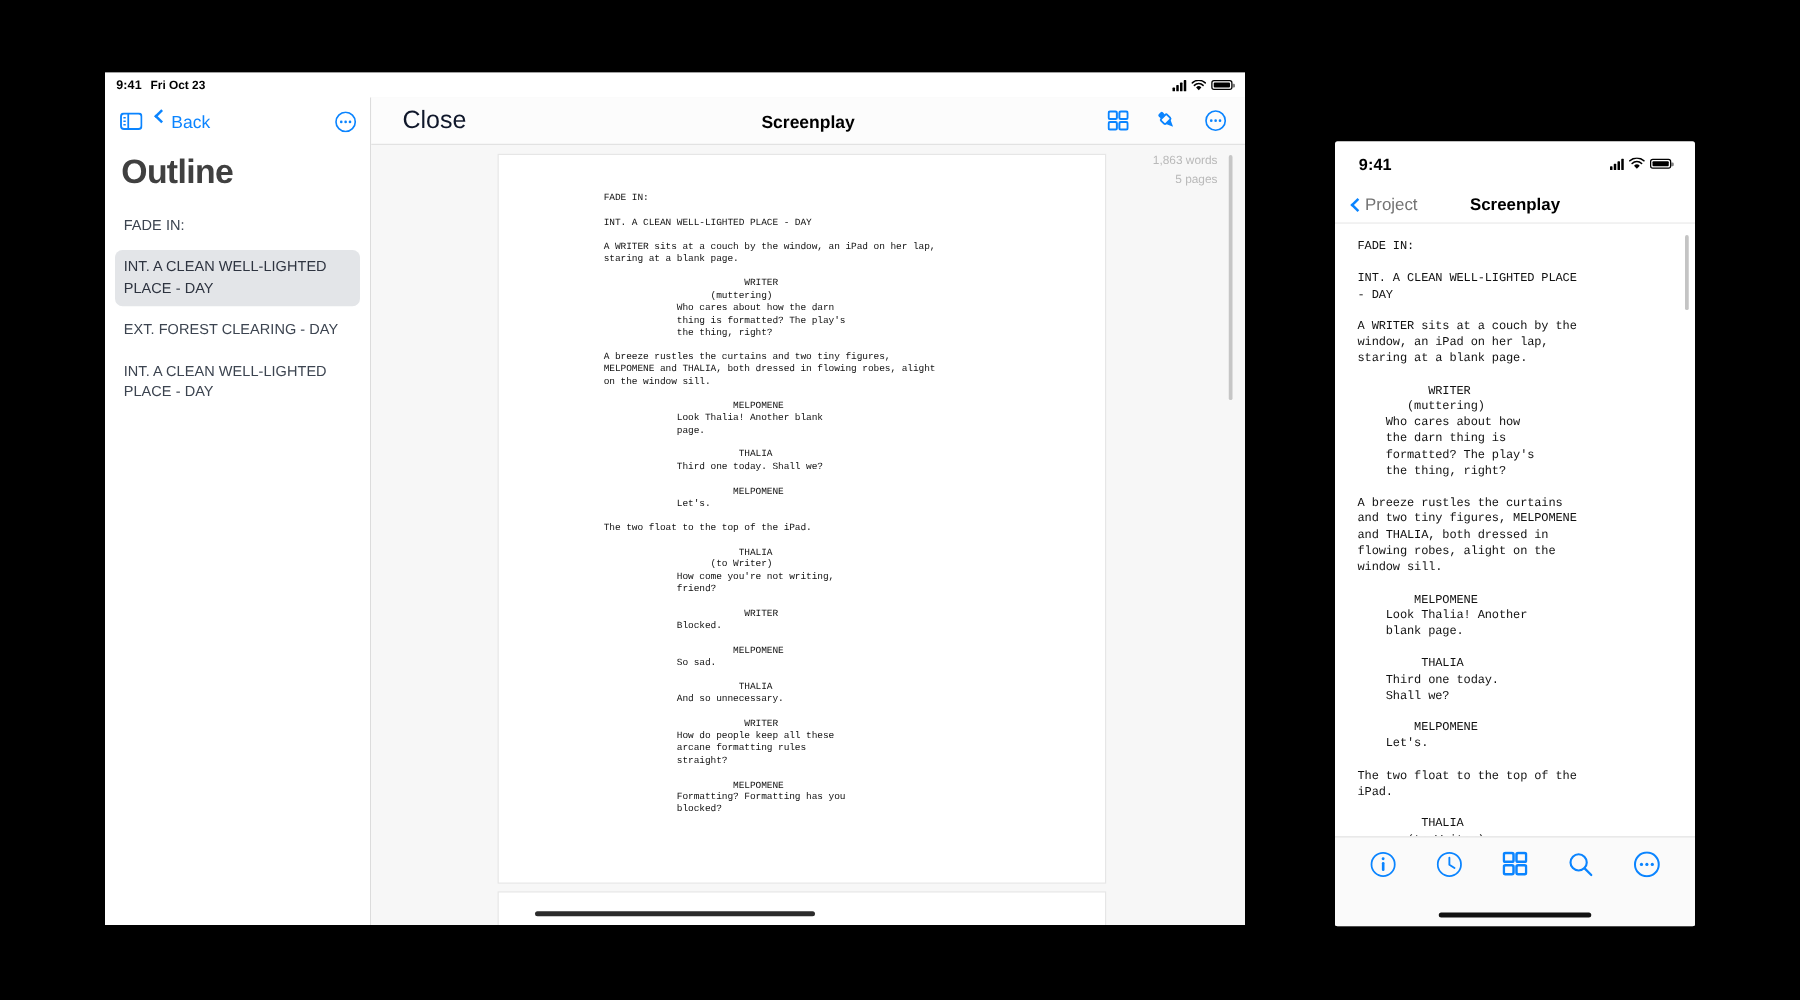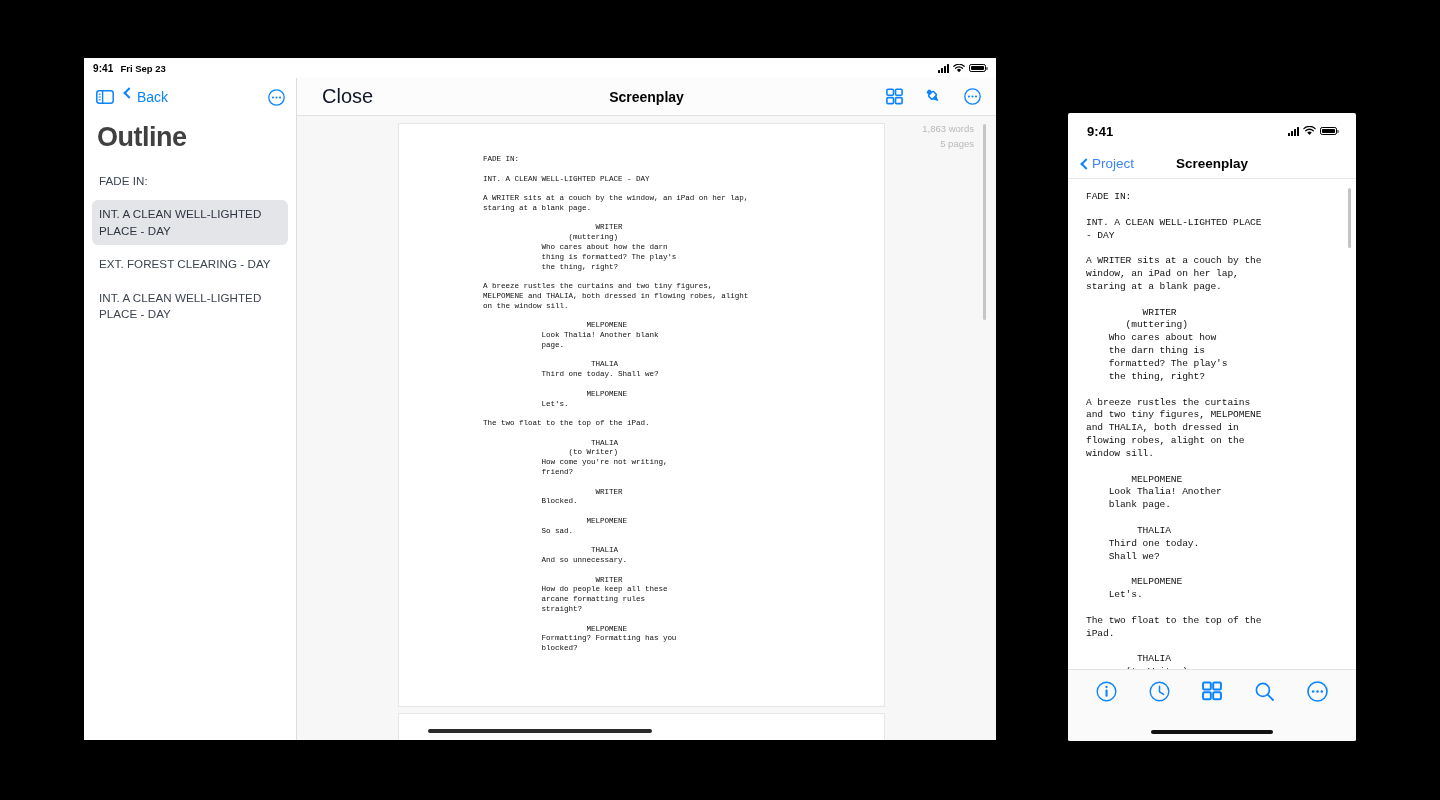--- a/index.html
+++ b/index.html
@@ -77,21 +77,21 @@
 
   
   .iphone{ position:absolute; left:1068px; top:113px; width:288px; height:628px;
            background:#fff; border-radius:2px; overflow:hidden; }
   .ip-status{ height:36px; display:flex; align-items:center; padding:0 19px; }
   .ip-time{ font-size:13px; font-weight:700; color:#000; letter-spacing:.1px; }
   .ip-status .sb-right{ margin-right:0; gap:4px; }
 
   .ip-nav{ height:30px; display:flex; align-items:center; position:relative;
            padding:0 14px; border-bottom:1px solid #e8e8e8; }
-  .ip-back{ display:flex; align-items:center; color:#3b82f6; font-size:13.5px; cursor:pointer; }
+  .ip-back{ display:flex; align-items:center; color:#737373; font-size:13.5px; cursor:pointer; }
   .ip-title{ position:absolute; left:0; right:0; text-align:center; font-size:13.5px;
              font-weight:700; color:#000; pointer-events:none; }
 
   .ip-doc{ position:relative; height:490px; background:#fff; overflow:hidden; }
   .ip-script{ font-family:"Liberation Mono", monospace; font-size:9.6px; line-height:1.34;
               color:#111; white-space:pre; padding:12px 0 0 18px; letter-spacing:-0.1px; }
   .ip-bar{ position:absolute; right:5px; top:9px; width:3px; height:60px;
            background:#c4c4c4; border-radius:2px; cursor:pointer; }
 
   .ip-tabbar{ position:absolute; left:0; bottom:0; width:288px; height:72px;
@@ -105,21 +105,21 @@
 </head>
 <body>
 
 <div class="stage">
 
   <div class="ipad">
 
     <div class="ipad-statusbar">
       <div class="sb-left">
         <span class="sb-time">9:41</span>
-        <span class="sb-date">Fri Sep 23</span>
+        <span class="sb-date">Fri Oct 23</span>
       </div>
       <div class="sb-right">
         <span class="bars">
             <i></i>
             <i></i>
             <i></i>
             <i></i>
           </span>
         <svg width="12" height="9" viewBox="0 0 12 9">
           <path d="M6 8.2 L3.9 5.9 a3 3 0 0 1 4.2 0 Z" fill="#000"></path>

